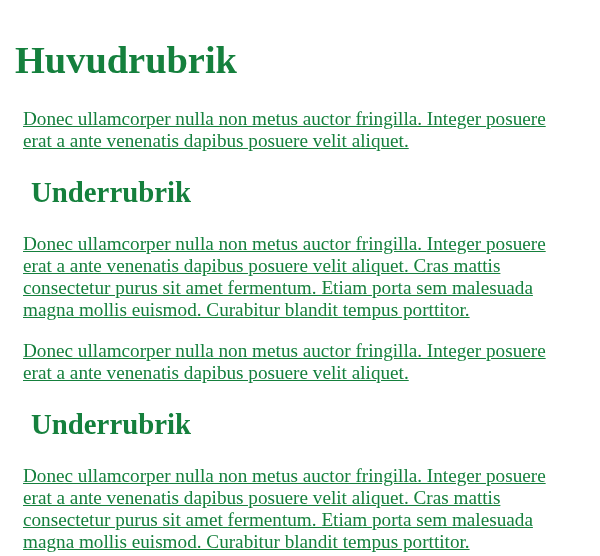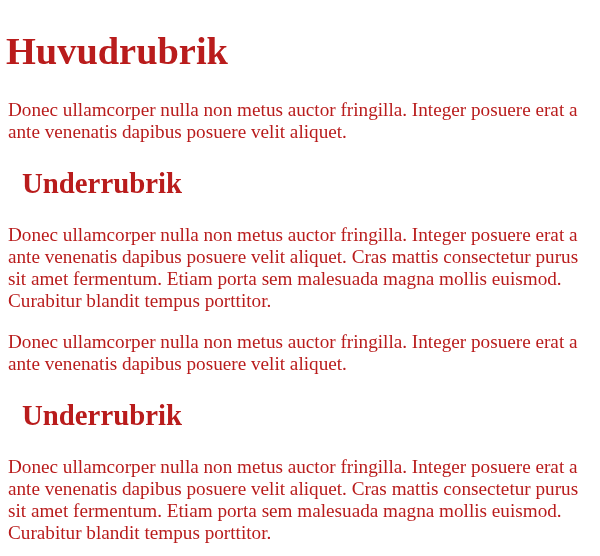--- a/index.html
+++ b/index.html
@@ -4,40 +4,41 @@
 <style>
   html, body {
     margin: 0;
     padding: 0;
     background: #ffffff;
   }
   .page {
     width: 600px;
     height: 556px;
     box-sizing: border-box;
-    padding: 6px;
+    padding: 15px;
     overflow: hidden;
     background: #ffffff;
-    color: #b91c1c;
+    color: #15803d;
     font-family: "Liberation Serif", "DejaVu Serif", serif;
     font-size: 19.2px;
     line-height: normal;
   }
   .page h1 {
     font-size: 2em;
     font-weight: bold;
     margin: 0.60em 0 0.67em 0;
   }
   .page h2 {
     font-size: 1.5em;
     font-weight: bold;
     margin: 0.83em 16px;
   }
   .page p {
-    margin: 1em 2px;
+    margin: 1em 8px;
+    text-decoration: underline;
   }
 </style>
 </head>
 <body>
 
 <div class="page">
 
   <h1>Huvudrubrik</h1>
 
   <p>Donec ullamcorper nulla non metus auctor fringilla. Integer posuere erat a ante venenatis dapibus posuere velit aliquet.</p>

